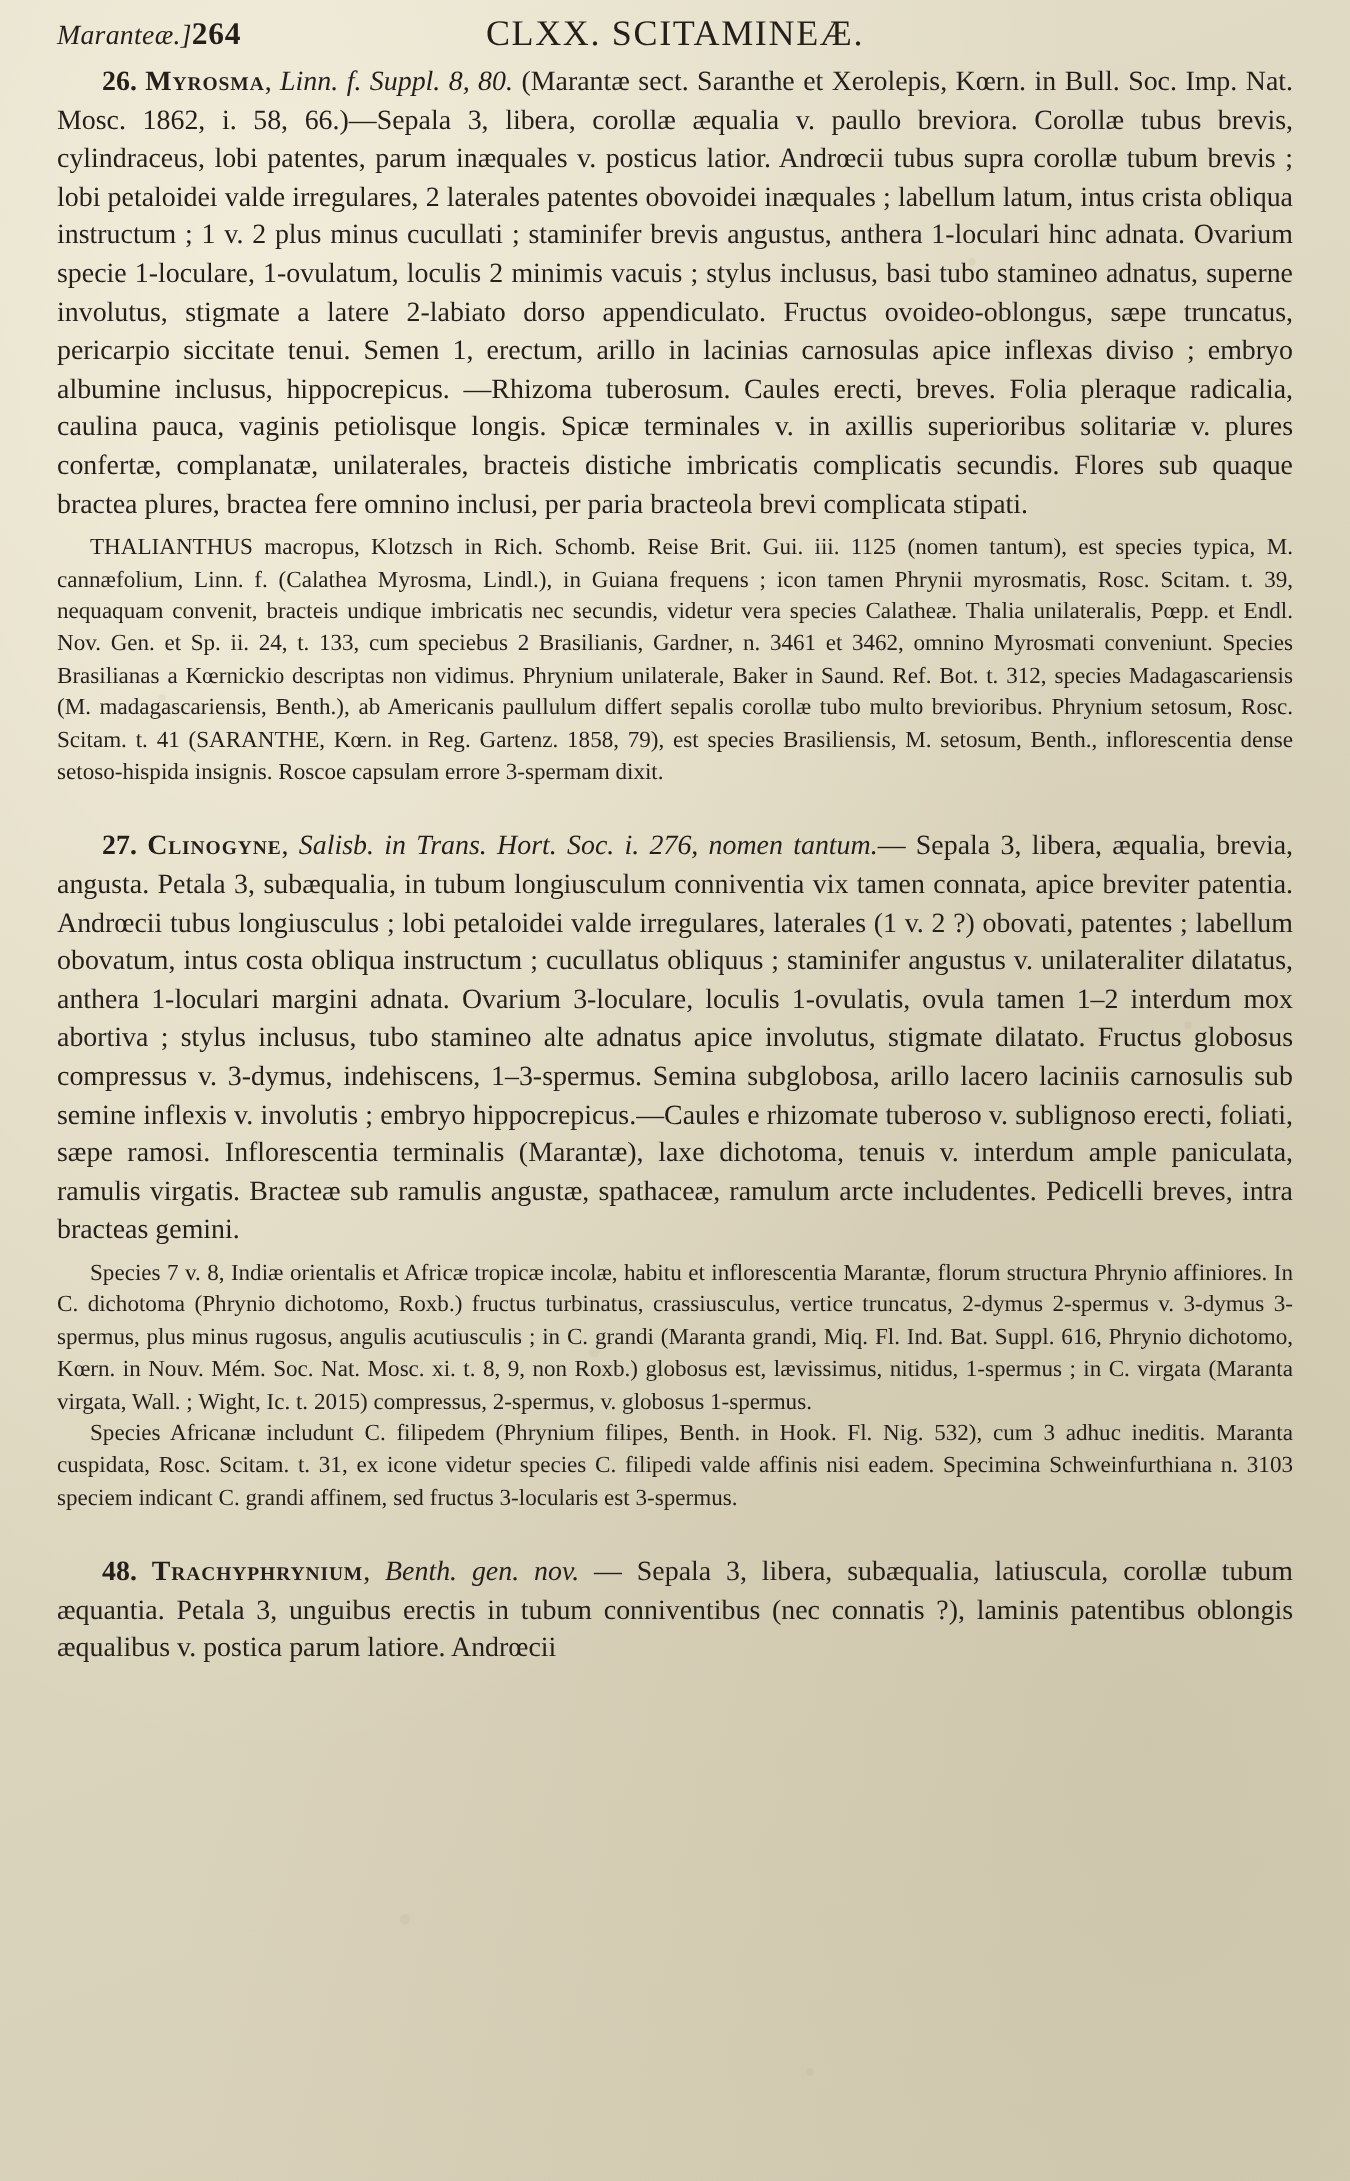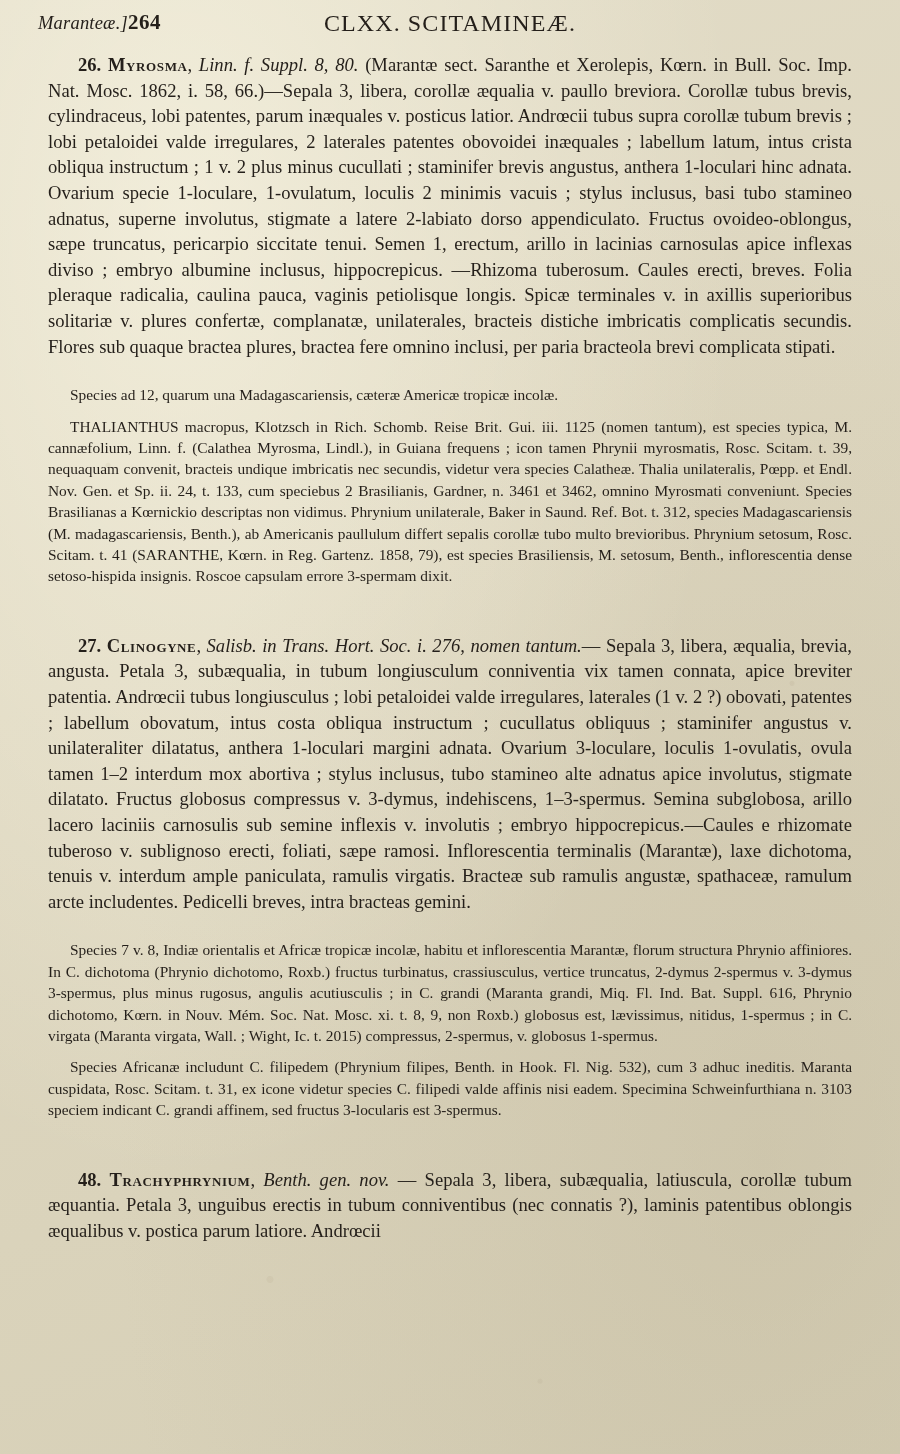--- a/index.html
+++ b/index.html
@@ -64,21 +64,21 @@
   .rh-right {
     font-size: 21px;
     font-weight: bold;
     letter-spacing: .5px;
   }
   .body-col {
     position: relative;
     padding-top: 8px;
   }
   p {
-    margin: 10px;
+    margin: 0;
     text-align: justify;
     text-justify: inter-word;
   }
   .main-para {
     font-size: 18.6px;
     line-height: 25.6px;
     text-indent: 30px;
   }
   .small-para {
     font-size: 15.4px;
@@ -104,21 +104,20 @@
     <div class="rh-left">Maranteæ.]</div>
     <div class="rh-center">CLXX.  SCITAMINEÆ.</div>
     <div class="rh-right">264</div>
   </header>
 
   <div class="body-col">
 
     <p class="main-para"><span class="num">26.</span> <span class="bold-sc">Myrosma</span>, <span class="ital-head">Linn. f. Suppl. 8, 80.</span>  <span>(Marantæ sect. Saranthe et Xerolepis, Kœrn. in Bull. Soc. Imp. Nat. Mosc. 1862, i. 58, 66.)—Sepala 3, libera, corollæ æqualia v. paullo breviora.  Corollæ tubus brevis, cylindraceus, lobi patentes, parum inæquales v. posticus latior.  Andrœcii tubus supra corollæ tubum brevis ; lobi petaloidei valde irregulares, 2 laterales patentes obovoidei inæquales ; labellum latum, intus crista obliqua instructum ; 1 v. 2 plus minus cucullati ; staminifer brevis angustus, anthera 1-loculari hinc adnata. Ovarium specie 1-loculare, 1-ovulatum, loculis 2 minimis vacuis ; stylus inclusus, basi tubo stamineo adnatus, superne involutus, stigmate a latere 2-labiato dorso appendiculato. Fructus ovoideo-oblongus, sæpe truncatus, pericarpio siccitate tenui.  Semen 1, erectum, arillo in lacinias carnosulas apice inflexas diviso ; embryo albumine inclusus, hippocrepicus. —Rhizoma tuberosum.  Caules erecti, breves.  Folia pleraque radicalia, caulina pauca, vaginis petiolisque longis.  Spicæ terminales v. in axillis superioribus solitariæ v. plures confertæ, complanatæ, unilaterales, bracteis distiche imbricatis complicatis secundis. Flores sub quaque bractea plures, bractea fere omnino inclusi, per paria bracteola brevi complicata stipati.</span></p>
 
     <div class="gap-sm"></div>
-    <p class="small-para">Species ad 12, quarum una Madagascariensis, cæteræ Americæ tropicæ incolæ.</p>
     <p class="small-para">THALIANTHUS macropus, Klotzsch in Rich. Schomb. Reise Brit. Gui. iii. 1125 (nomen tantum), est species typica, M. cannæfolium, Linn. f. (Calathea Myrosma, Lindl.), in Guiana frequens ; icon tamen Phrynii myrosmatis, Rosc. Scitam. t. 39, nequaquam convenit, bracteis undique imbricatis nec secundis, videtur vera species Calatheæ.  Thalia unilateralis, Pœpp. et Endl. Nov. Gen. et Sp. ii. 24, t. 133, cum speciebus 2 Brasilianis, Gardner, n. 3461 et 3462, omnino Myrosmati conveniunt.  Species Brasilianas a Kœrnickio descriptas non vidimus.  Phrynium unilaterale, Baker in Saund. Ref. Bot. t. 312, species Madagascariensis (M. madagascariensis, Benth.), ab Americanis paullulum differt sepalis corollæ tubo multo brevioribus.  Phrynium setosum, Rosc. Scitam. t. 41 (SARANTHE, Kœrn. in Reg. Gartenz. 1858, 79), est species Brasiliensis, M. setosum, Benth., inflorescentia dense setoso-hispida insignis.  Roscoe capsulam errore 3-spermam dixit.</p>
 
     <div class="gap-lg"></div>
 
     <p class="main-para"><span class="num">27.</span> <span class="bold-sc">Clinogyne</span>, <span class="ital-head">Salisb. in Trans. Hort. Soc. i. 276, nomen tantum.</span><span>— Sepala 3, libera, æqualia, brevia, angusta.  Petala 3, subæqualia, in tubum longiusculum conniventia vix tamen connata, apice breviter patentia.  Andrœcii tubus longiusculus ; lobi petaloidei valde irregulares, laterales (1 v. 2 ?) obovati, patentes ; labellum obovatum, intus costa obliqua instructum ; cucullatus obliquus ; staminifer angustus v. unilateraliter dilatatus, anthera 1-loculari margini adnata.  Ovarium 3-loculare, loculis 1-ovulatis, ovula tamen 1–2 interdum mox abortiva ; stylus inclusus, tubo stamineo alte adnatus apice involutus, stigmate dilatato.  Fructus globosus compressus v. 3-dymus, indehiscens, 1–3-spermus. Semina subglobosa, arillo lacero laciniis carnosulis sub semine inflexis v. involutis ; embryo hippocrepicus.—Caules e rhizomate tuberoso v. sublignoso erecti, foliati, sæpe ramosi.  Inflorescentia terminalis (Marantæ), laxe dichotoma, tenuis v. interdum ample paniculata, ramulis virgatis.  Bracteæ sub ramulis angustæ, spathaceæ, ramulum arcte includentes.  Pedicelli breves, intra bracteas gemini.</span></p>
 
     <div class="gap-sm"></div>
     <p class="small-para">Species 7 v. 8, Indiæ orientalis et Africæ tropicæ incolæ, habitu et inflorescentia Marantæ, florum structura Phrynio affiniores.  In C. dichotoma (Phrynio dichotomo, Roxb.) fructus turbinatus, crassiusculus, vertice truncatus, 2-dymus 2-spermus v. 3-dymus 3-spermus, plus minus rugosus, angulis acutiusculis ; in C. grandi (Maranta grandi, Miq. Fl. Ind. Bat. Suppl. 616, Phrynio dichotomo, Kœrn. in Nouv. Mém. Soc. Nat. Mosc. xi. t. 8, 9, non Roxb.) globosus est, lævissimus, nitidus, 1-spermus ; in C. virgata (Maranta virgata, Wall. ; Wight, Ic. t. 2015) compressus, 2-spermus, v. globosus 1-spermus.</p>
     <p class="small-para">Species Africanæ includunt C. filipedem (Phrynium filipes, Benth. in Hook. Fl. Nig. 532), cum 3 adhuc ineditis.  Maranta cuspidata, Rosc. Scitam. t. 31, ex icone videtur species C. filipedi valde affinis nisi eadem.  Specimina Schweinfurthiana n. 3103 speciem indicant C. grandi affinem, sed fructus 3-locularis est 3-spermus.</p>
 

